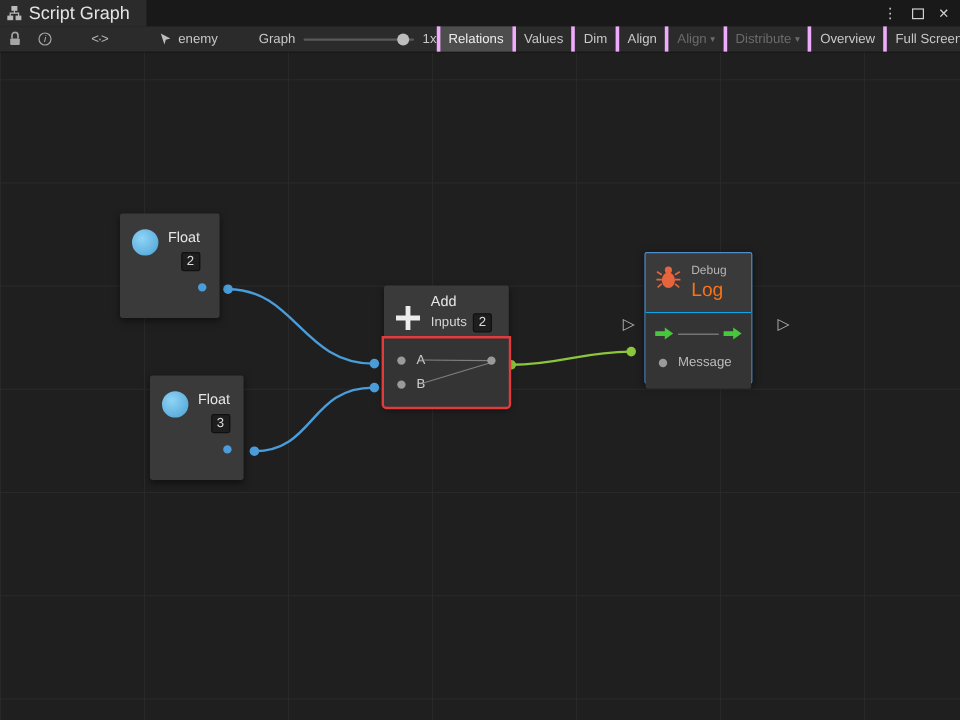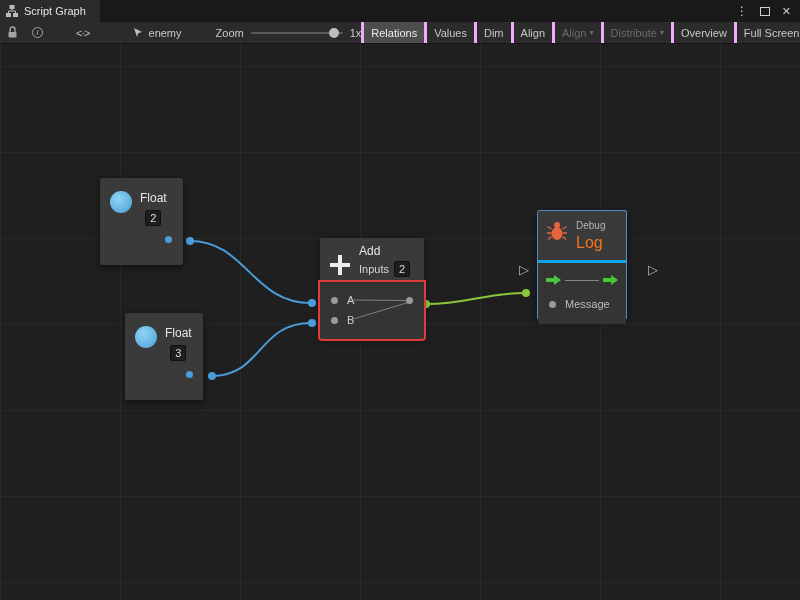--- a/index.html
+++ b/index.html
@@ -2,21 +2,21 @@
 <html><head>
 <meta charset="utf-8">
 <style>
   *{margin:0;padding:0;box-sizing:border-box}
   html,body{width:800px;height:600px;overflow:hidden}
   body{font-family:"Liberation Sans",sans-serif;background:#191919;-webkit-font-smoothing:antialiased}
   .window{position:relative;width:800px;height:600px}
 
   
   .titlebar{height:22px;background:#191919;display:flex;align-items:stretch}
-  .tab{display:flex;align-items:center;gap:6px;padding:0 14px 0 6px;background:#2b2b2b;font-size:11px;color:#e4e4e4;cursor:default}
+  .tab{display:flex;align-items:center;gap:6px;padding:0 14px 0 6px;background:#2b2b2b;font-size:15px;color:#e4e4e4;cursor:default}
   .win-controls{margin-left:auto;display:flex;align-items:center;gap:12px;padding-right:9px;color:#cfcfcf;font-size:12px}
   .max-box{width:10px;height:9px;border:1px solid #cfcfcf;display:inline-block}
   .kebab{font-size:12px;line-height:1}
   .close{font-size:11px}
 
   
   .toolbar{height:22px;background:#2b2b2b;border-bottom:1px solid #161616;display:flex;align-items:center;font-size:11px;color:#c8c8c8}
   .tb-icon{padding:0 7px;display:flex;align-items:center;height:100%}
   .info-circle{width:11px;height:11px;border:1px solid #a5a5a5;border-radius:50%;font-size:8px;display:flex;align-items:center;justify-content:center;color:#bdbdbd;font-style:italic}
   .code-glyph{letter-spacing:-1px;color:#bdbdbd;margin-left:26px}
@@ -42,40 +42,40 @@
   .node-title{font-size:12px;color:#e6e6e6}
   .value-box{min-width:16px;padding:1px 4px;background:#1e1e1e;border:1px solid #101010;border-radius:2px;font-size:11px;text-align:center;color:#dcdcdc}
   .port-dot{width:7px;height:7px;border-radius:50%;display:inline-block;flex:none}
   .port-dot.blue{background:#4a9ddb}
   .port-dot.gray{background:#9a9a9a}
 
   
   .float-node{width:83px;height:87px;padding:13px 10px}
   .float-row{display:flex;gap:8px;align-items:flex-start}
   .float-icon{width:22px;height:22px;border-radius:50%;background:radial-gradient(circle at 38% 35%,#8fd4f5,#4aa0d6);flex:none}
-  .float-col{display:flex;flex-direction:column;align-items:center}
+  .float-col{display:flex;flex-direction:column;align-items:flex-end}
   .float-col .value-box{margin-top:5px}
   .out-float{position:absolute;right:11px;top:58px}
 
   
   .add-node{left:320px;top:194px;width:104px}
   .add-header{display:flex;gap:7px;padding:6px 8px 5px;align-items:flex-end}
   .add-col{display:flex;flex-direction:column}
   .inputs-row{display:flex;align-items:center;gap:5px;margin-top:3px;font-size:11px;color:#d6d6d6}
   .add-ports{position:relative;background:#343434;border-top:1px solid #2a2a2a;padding:7px 0 9px;outline:2px solid #e23b3b;border-radius:0 0 2px 2px}
   .port-row{display:flex;align-items:center;gap:9px;height:20px;padding-left:11px;font-size:11px;color:#cfcfcf}
   .add-out{position:absolute;right:11px;top:14px}
   .rel-svg{position:absolute;inset:0;pointer-events:none}
 
   
   .debug-node{left:537px;top:166px;width:90px;height:110px;border:1px solid #4f8cc9;background:#3a3a3a}
   .debug-header{display:flex;gap:8px;padding:9px 8px 8px;align-items:flex-start}
   .debug-cat{display:block;font-size:10px;color:#b5b5b5}
   .debug-ttl{display:block;font-size:16px;color:#f97316;margin-top:3px}
-  .debug-body{background:#343434;border-top:3px solid #0ea5e9;padding:10px 7px 8px;border-radius:0 0 2px 2px;height:64px}
+  .debug-body{background:#343434;border-top:1px solid #0ea5e9;padding:10px 7px 8px;border-radius:0 0 2px 2px;height:64px}
   .ctrl-row{display:flex;align-items:center;gap:3px;height:14px}
   .ctrl-line{flex:1;height:1px;background:#9a9a9a;opacity:.8}
   .msg-row{display:flex;align-items:center;gap:9px;margin-top:11px;font-size:11px;color:#bdbdbd;padding-left:4px}
 
   .flow-tri{position:absolute;z-index:2;color:#b4b4b4;font-size:13px;line-height:14px}
   .tri-left{left:519px;top:219px}
   .tri-right{left:648px;top:219px}
 </style>
 </head>
 <body>
@@ -114,21 +114,21 @@
     <span class="code-glyph">&lt;·&gt;</span>
 
     <div class="crumb">
       <svg width="12" height="12" viewBox="0 0 12 12">
         <path d="M2 1 L10 5 L6.2 6.2 L5 10 Z" fill="#bdbdbd"></path>
       </svg>
       <span>enemy</span>
     </div>
 
     <div class="zoom-wrap">
-      <span>Zoom</span>
+      <span>Graph</span>
       <span class="zoom-track">
         <span class="zoom-handle"></span>
       </span>
       <span>1x</span>
     </div>
 
     <div class="tb-buttons">
       <span class="tb-btn active">Relations</span>
       <span class="tb-btn">Values</span>
       <span class="tb-btn">Dim</span>

